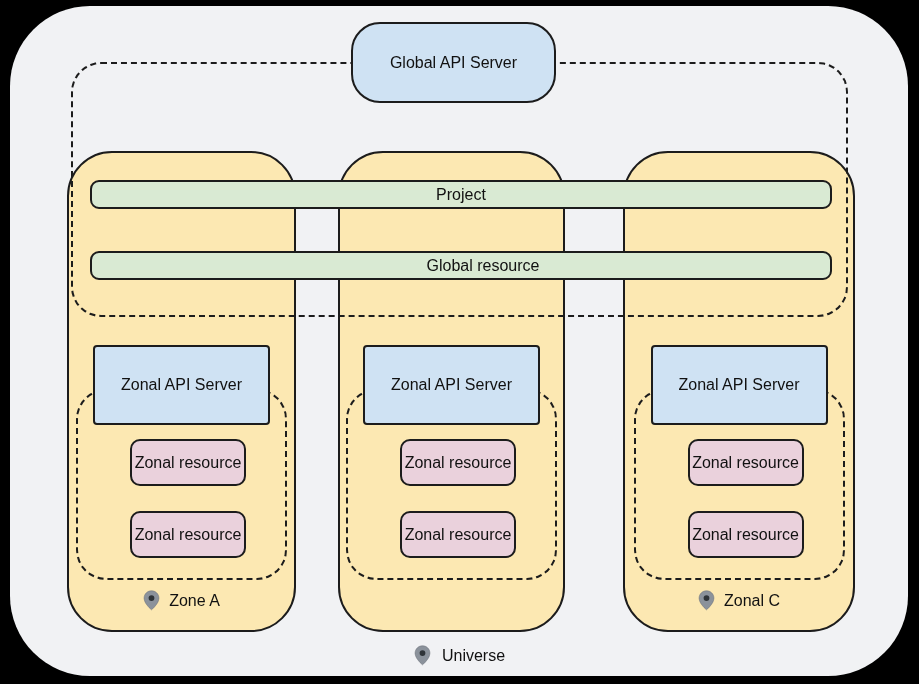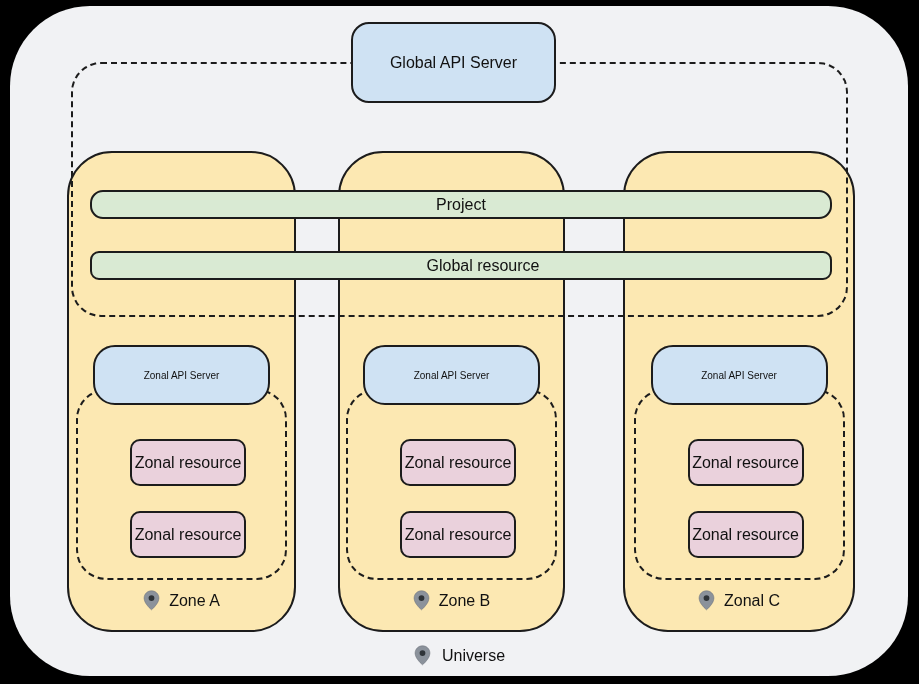--- a/index.html
+++ b/index.html
@@ -38,49 +38,49 @@
   .bar{
     position:absolute;left:90px;width:742px;height:29px;
     background:var(--global-scope-fill,#d9ead3);
     border:2px solid var(--stroke,#1c1c1c);
     border-radius:9px;
     box-sizing:border-box;
     display:flex;align-items:center;justify-content:center;
     font-size:16px;
     z-index:3;
   }
-  .bar.project{top:190px;border-radius:13px;}
+  .bar.project{top:180px;}
   .bar.gresource{top:251px;padding-left:44px;}
   .global-api{
     position:absolute;left:351px;top:22px;width:205px;height:81px;
     background:var(--api-server-fill,#cfe2f3);
     border:2px solid var(--stroke,#1c1c1c);
-    border-radius:18px;
+    border-radius:29px;
     box-sizing:border-box;
     display:flex;align-items:center;justify-content:center;
     font-size:16px;
     z-index:3;
   }
   .inner-dashed{
     position:absolute;left:50%;top:236px;width:211px;height:191px;
     margin-left:-105.5px;
     border:2px dashed var(--stroke,#1c1c1c);
     border-radius:30px;
     box-sizing:border-box;
     z-index:1;
   }
   .zonal-api{
-    position:absolute;left:50%;top:192px;width:177px;height:60px;
+    position:absolute;left:50%;top:192px;width:177px;height:80px;
     margin-left:-88.5px;
     background:var(--api-server-fill,#cfe2f3);
     border:2px solid var(--stroke,#1c1c1c);
-    border-radius:22px;
+    border-radius:4px;
     box-sizing:border-box;
     display:flex;align-items:center;justify-content:center;
-    font-size:10px;
+    font-size:16px;
     z-index:2;
   }
   .zres{
     position:absolute;left:50%;width:116px;height:47px;
     margin-left:-51.5px;
     background:var(--zonal-resource-fill,#ead1dc);
     border:2px solid var(--stroke,#1c1c1c);
     border-radius:10px;
     box-sizing:border-box;
     display:flex;align-items:center;justify-content:center;
@@ -143,26 +143,20 @@
     <div class="inner-dashed"></div>
     <div class="zonal-api">
       <span>Zonal API Server</span>
     </div>
     <div class="zres r1">
       <span>Zonal resource</span>
     </div>
     <div class="zres r2">
       <span>Zonal resource</span>
     </div>
-    <div class="zone-label">
-      <svg class="pin" width="17" height="21" viewBox="0 0 17 21">
-          <use href="#pin-shape"></use>
-        </svg>
-      <span>Zone B</span>
-    </div>
   </div>
 
   <div class="zone zc">
     <div class="inner-dashed"></div>
     <div class="zonal-api">
       <span>Zonal API Server</span>
     </div>
     <div class="zres r1">
       <span>Zonal resource</span>
     </div>

